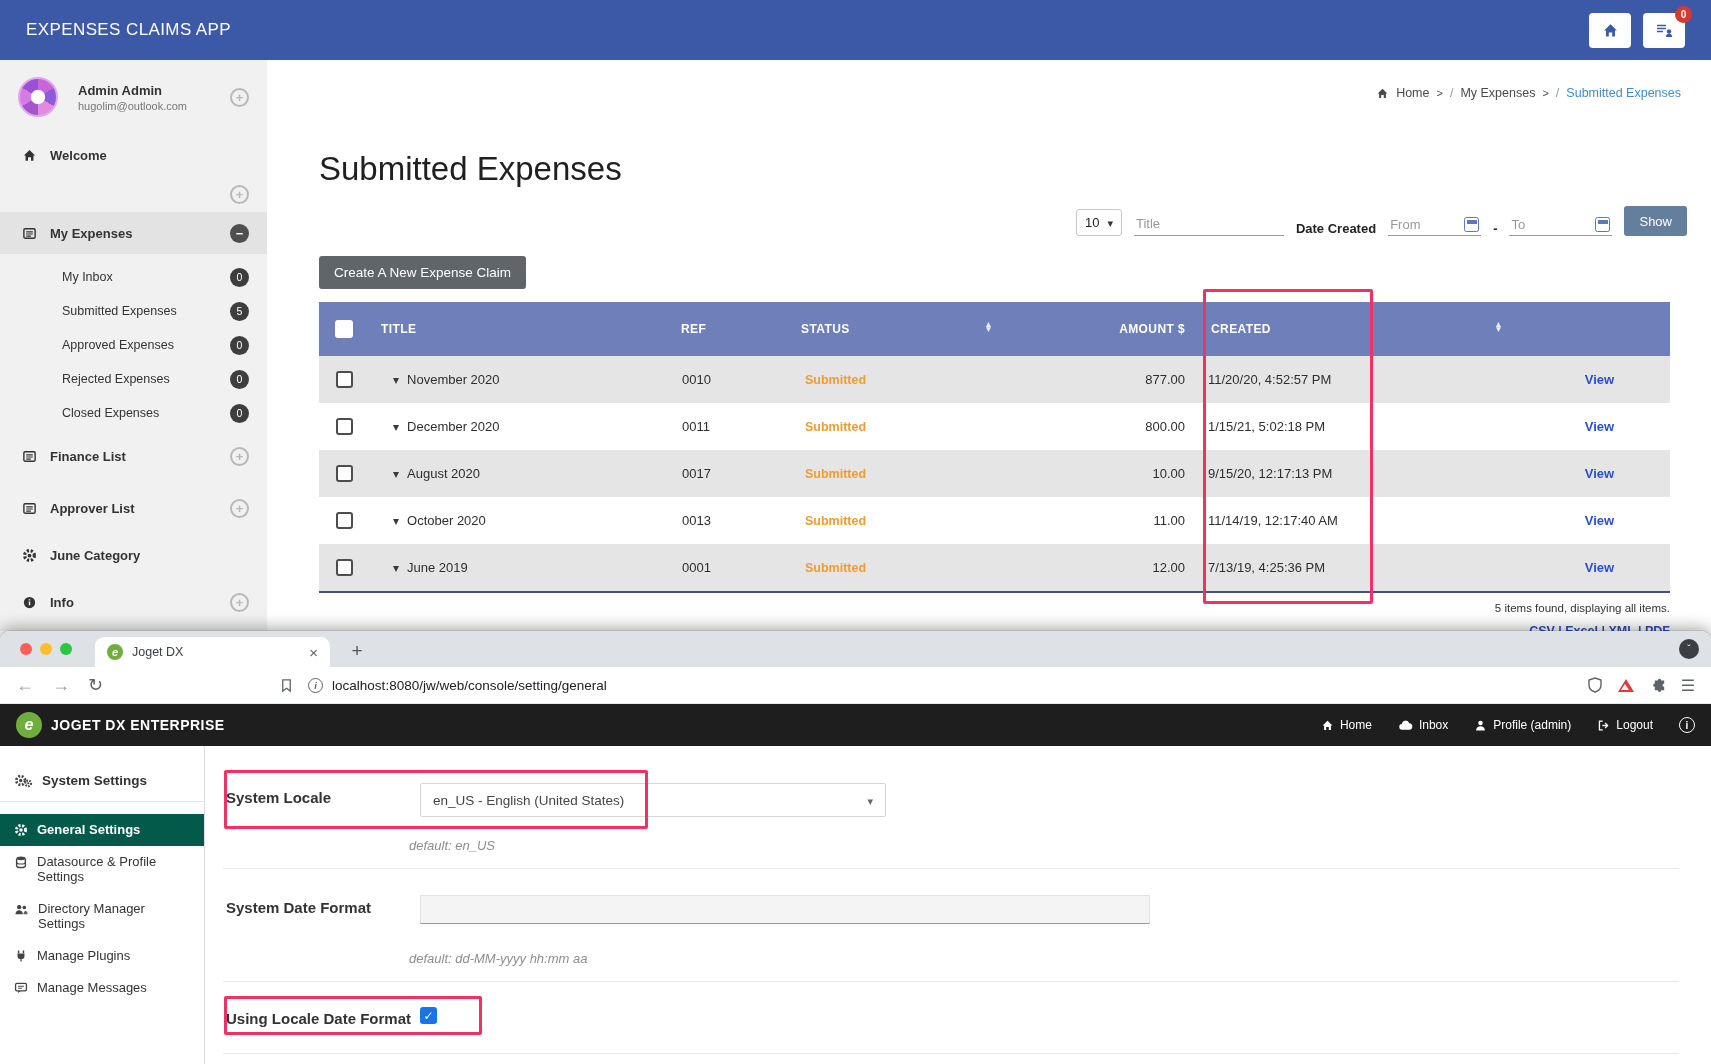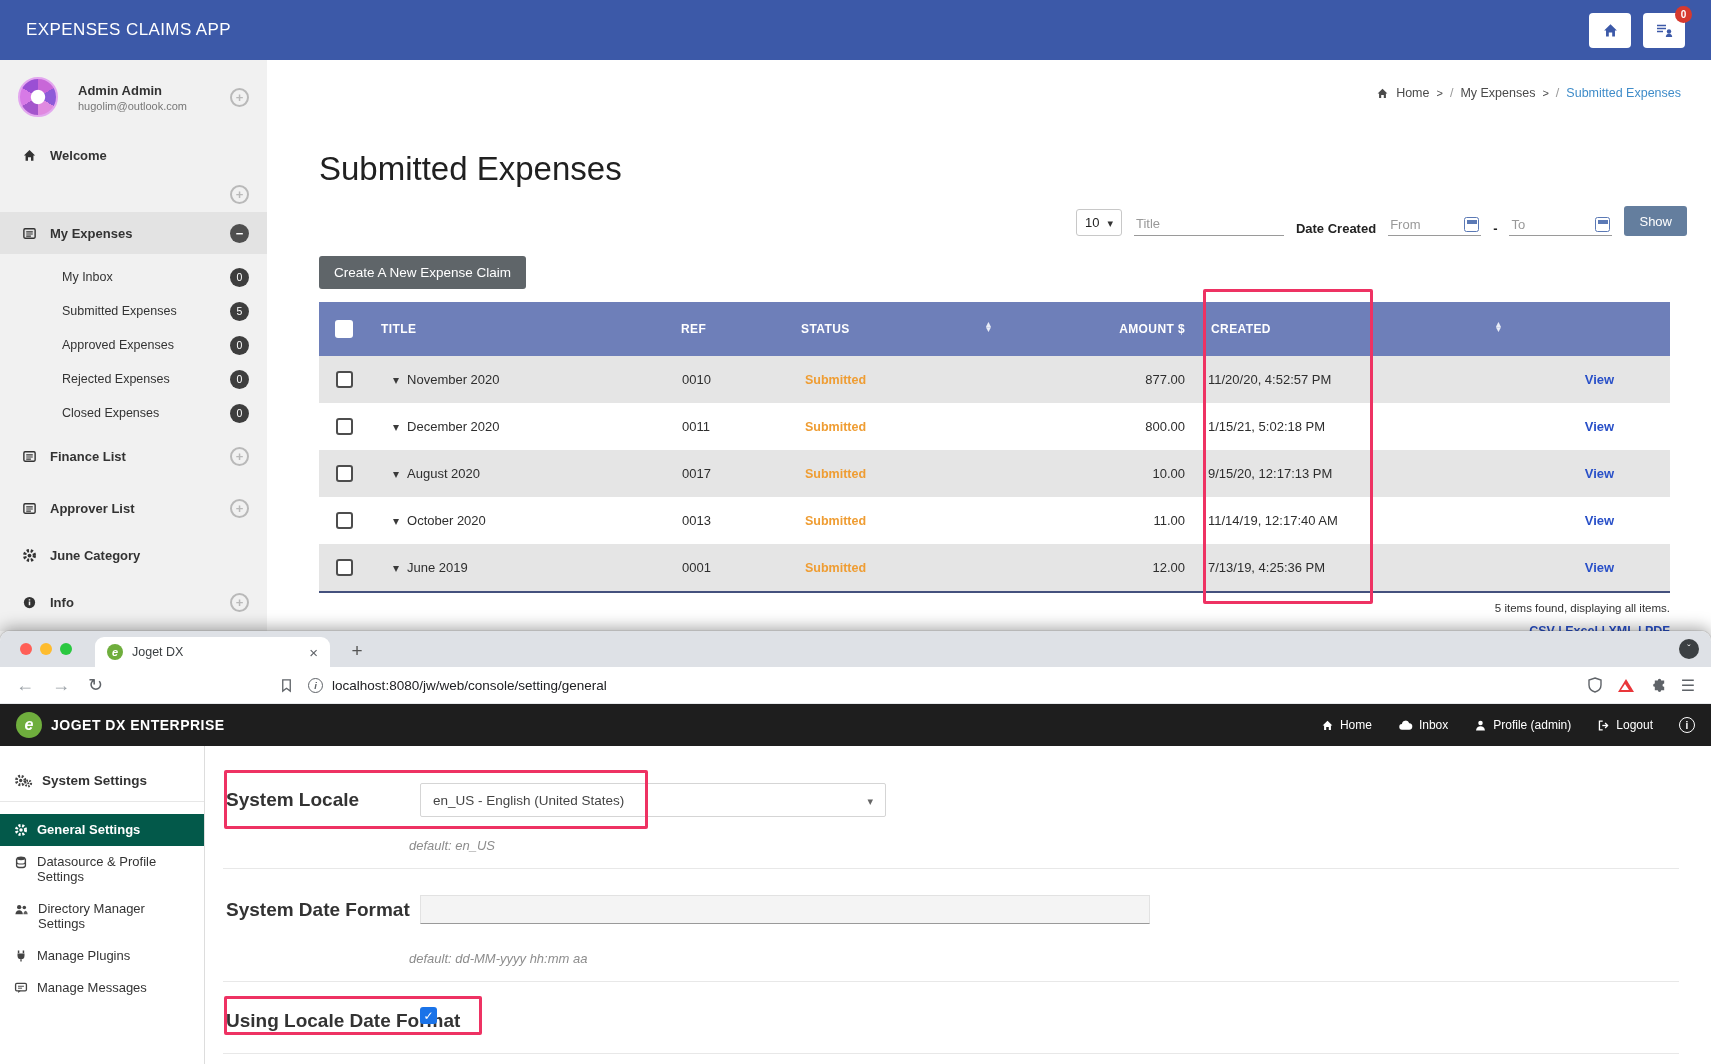--- a/index.html
+++ b/index.html
@@ -118,21 +118,21 @@
   .jg-info{width:16px;height:16px;border-radius:50%;border:1.5px solid #fff;font-size:10px;font-weight:700;display:flex;align-items:center;justify-content:center;cursor:pointer}
 
   .jg-body{display:flex;height:318px}
   .jg-side{width:205px;background:#fff;border-right:1px solid #ddd;flex-shrink:0;padding-top:14px}
   .jg-side-head{height:42px;display:flex;align-items:center;gap:9px;padding:0 14px;font-size:13.5px;font-weight:700;color:#333;border-bottom:1px solid #e7e7e7;margin-bottom:12px}
   .jg-item{display:flex;align-items:flex-start;gap:9px;padding:8px 14px;font-size:13px;color:#333;cursor:pointer;line-height:1.2}
   .jg-item .ic{margin-top:1px;flex-shrink:0}
   .jg-item-sel{background:#03594a;color:#fff;font-weight:700}
   .jg-item-sel .ic{color:#fff}
   .jg-main{flex:1;position:relative;background:#fff}
-  .jg-label{position:absolute;left:21px;font-size:19px;font-weight:700;color:#333}
+  .jg-label{position:absolute;left:21px;font-size:15px;font-weight:700;color:#333}
   .lbl-locale{top:43px}.lbl-datefmt{top:153px}.lbl-uselocale{top:264px}
   .jg-select{position:absolute;left:215px;top:37px;width:466px;height:34px;border:1px solid #d5d5d5;border-radius:2px;background:#fff;display:flex;align-items:center;justify-content:space-between;padding:0 12px;font-size:13.5px;color:#444;cursor:pointer}
   .jg-select .sel-chev::before{color:#666}
   .jg-default{position:absolute;left:204px;font-size:13px;font-style:italic;color:#8d8d8d}
   .def-locale{top:92px}.def-datefmt{top:205px}
   .jg-divider{position:absolute;left:18px;right:32px;height:1px;background:#e8e8e8}
   .div1{top:122px}.div2{top:235px}.div3{top:307px}
   .jg-input{position:absolute;left:215px;top:149px;width:730px;height:29px;background:#f4f4f4;border:1px solid #e2e2e2;border-bottom:1px solid #9a9a9a;font-size:13px;color:#333;padding:0 8px;outline:none}
   .jg-check{position:absolute;left:215px;top:261px;width:17px;height:17px;background:#1a73e8;border-radius:3px;color:#fff;font-size:12px;font-weight:700;display:flex;align-items:center;justify-content:center;cursor:pointer}
   .jg-check::before{content:"\2713"}

